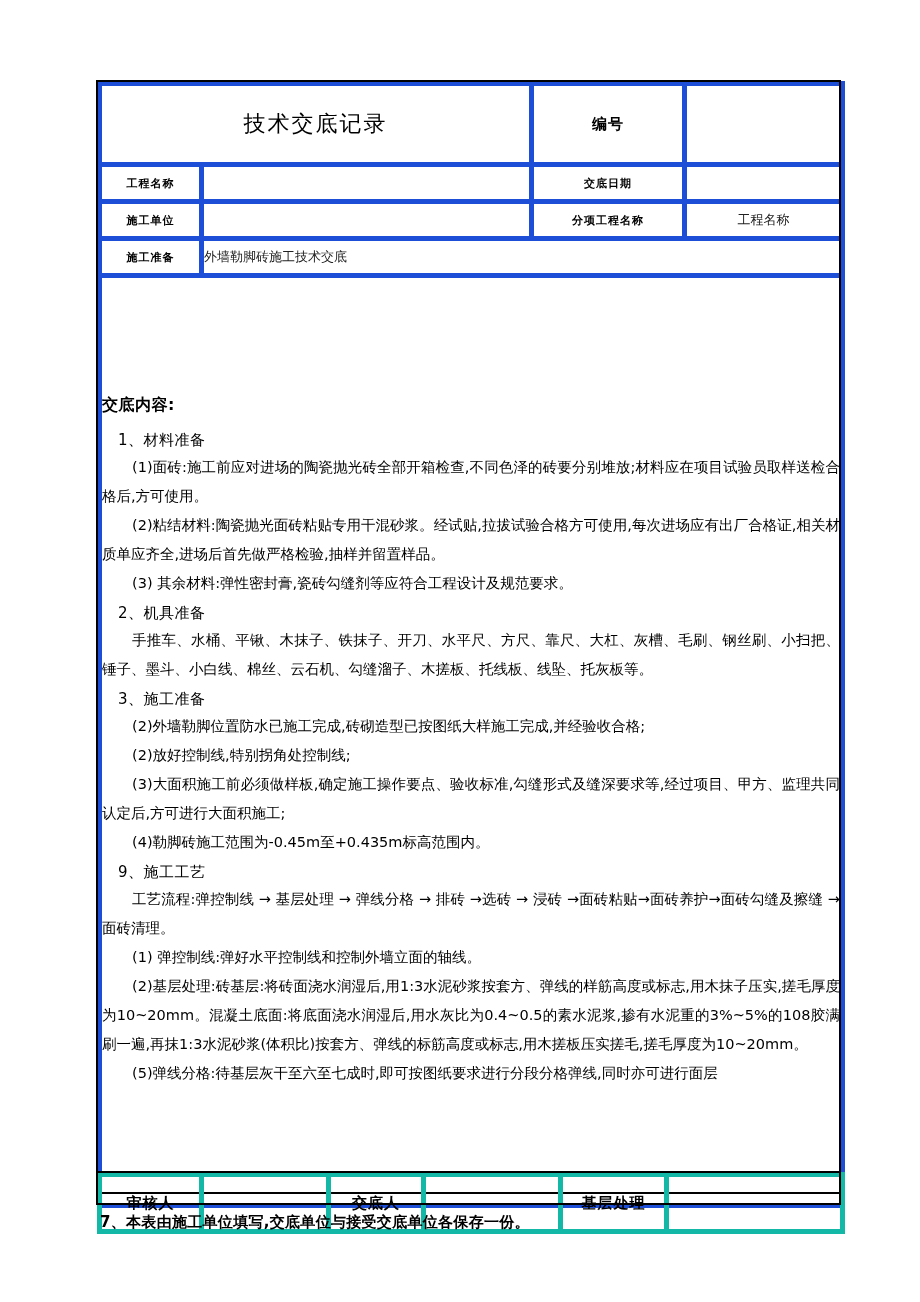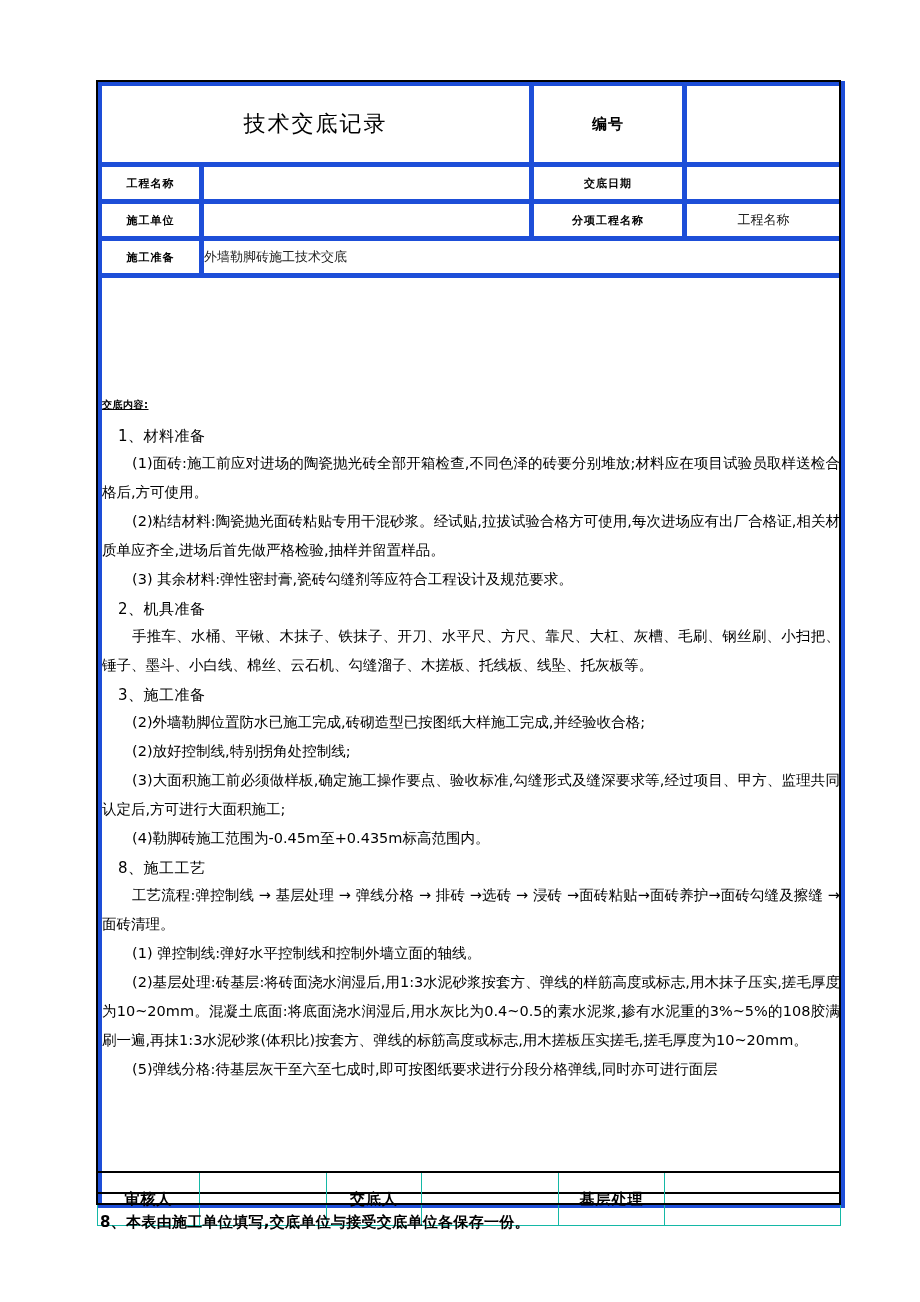--- a/index.html
+++ b/index.html
@@ -87,26 +87,25 @@
     height: 32px;
   }
 
   
   .content-cell {
     padding: 6px 12px 8px 10px;
     vertical-align: top;
     height: 925px;
   }
   .c-head {
-    font-size: 10px;
+    font-size: 16px;
     font-weight: bold;
     letter-spacing: 0.5px;
     line-height: 1.55;
     margin: 0 0 11px 0;
-    text-decoration: underline;
   }
   .c-sec {
     font-size: 15px;
     font-weight: normal;
     letter-spacing: 0.5px;
     line-height: 1.6;
     margin: 3px 0 1px 16px;
   }
   .c-para {
     font-size: 14.5px;
@@ -121,21 +120,21 @@
   
   .sig-table {
     position: absolute;
     left: 97px;
     top: 1172px;
     width: 743px;
     border-collapse: collapse;
     table-layout: fixed;
   }
   .sig-table td {
-    border: 1px solid #14b8a6;
+    border: 5px solid #14b8a6;
     height: 32px;
     padding: 10px;
   }
   .sig-label {
     text-align: center;
     font-size: 15px;
     font-weight: bold;
     letter-spacing: 1px;
   }
   .sig-frame {
@@ -215,21 +214,21 @@
 
         <p class="c-sec">2、机具准备</p>
         <p class="c-para">手推车、水桶、平锹、木抹子、铁抹子、开刀、水平尺、方尺、靠尺、大杠、灰槽、毛刷、钢丝刷、小扫把、锤子、墨斗、小白线、棉丝、云石机、勾缝溜子、木搓板、托线板、线坠、托灰板等。</p>
 
         <p class="c-sec">3、施工准备</p>
         <p class="c-para">(2)外墙勒脚位置防水已施工完成,砖砌造型已按图纸大样施工完成,并经验收合格;</p>
         <p class="c-para">(2)放好控制线,特别拐角处控制线;</p>
         <p class="c-para">(3)大面积施工前必须做样板,确定施工操作要点、验收标准,勾缝形式及缝深要求等,经过项目、甲方、监理共同认定后,方可进行大面积施工;</p>
         <p class="c-para">(4)勒脚砖施工范围为-0.45m至+0.435m标高范围内。</p>
 
-        <p class="c-sec">8、施工工艺</p>
+        <p class="c-sec">9、施工工艺</p>
         <p class="c-para">工艺流程:弹控制线 → 基层处理 → 弹线分格 → 排砖 →选砖 → 浸砖 →面砖粘贴→面砖养护→面砖勾缝及擦缝 →面砖清理。</p>
         <p class="c-para">(1) 弹控制线:弹好水平控制线和控制外墙立面的轴线。</p>
         <p class="c-para">(2)基层处理:砖基层:将砖面浇水润湿后,用1:3水泥砂浆按套方、弹线的样筋高度或标志,用木抹子压实,搓毛厚度为10~20mm。混凝土底面:将底面浇水润湿后,用水灰比为0.4~0.5的素水泥浆,掺有水泥重的3%~5%的108胶满刷一遍,再抹1:3水泥砂浆(体积比)按套方、弹线的标筋高度或标志,用木搓板压实搓毛,搓毛厚度为10~20mm。</p>
         <p class="c-para">(5)弹线分格:待基层灰干至六至七成时,即可按图纸要求进行分段分格弹线,同时亦可进行面层</p>
       </td>
     </tr>
   </tbody>
     </table>
 
   <div class="outer-frame"></div>
@@ -250,16 +249,16 @@
       <td class="sig-label">交底人</td>
       <td></td>
       <td class="sig-label">基层处理</td>
       <td></td>
     </tr>
   </tbody>
     </table>
   <div class="sig-frame"></div>
 
   <div class="notes">
-    <p class="note-line">8、本表由施工单位填写,交底单位与接受交底单位各保存一份。</p>
+    <p class="note-line">7、本表由施工单位填写,交底单位与接受交底单位各保存一份。</p>
   </div>
 
 </div>
 
 </body></html>

